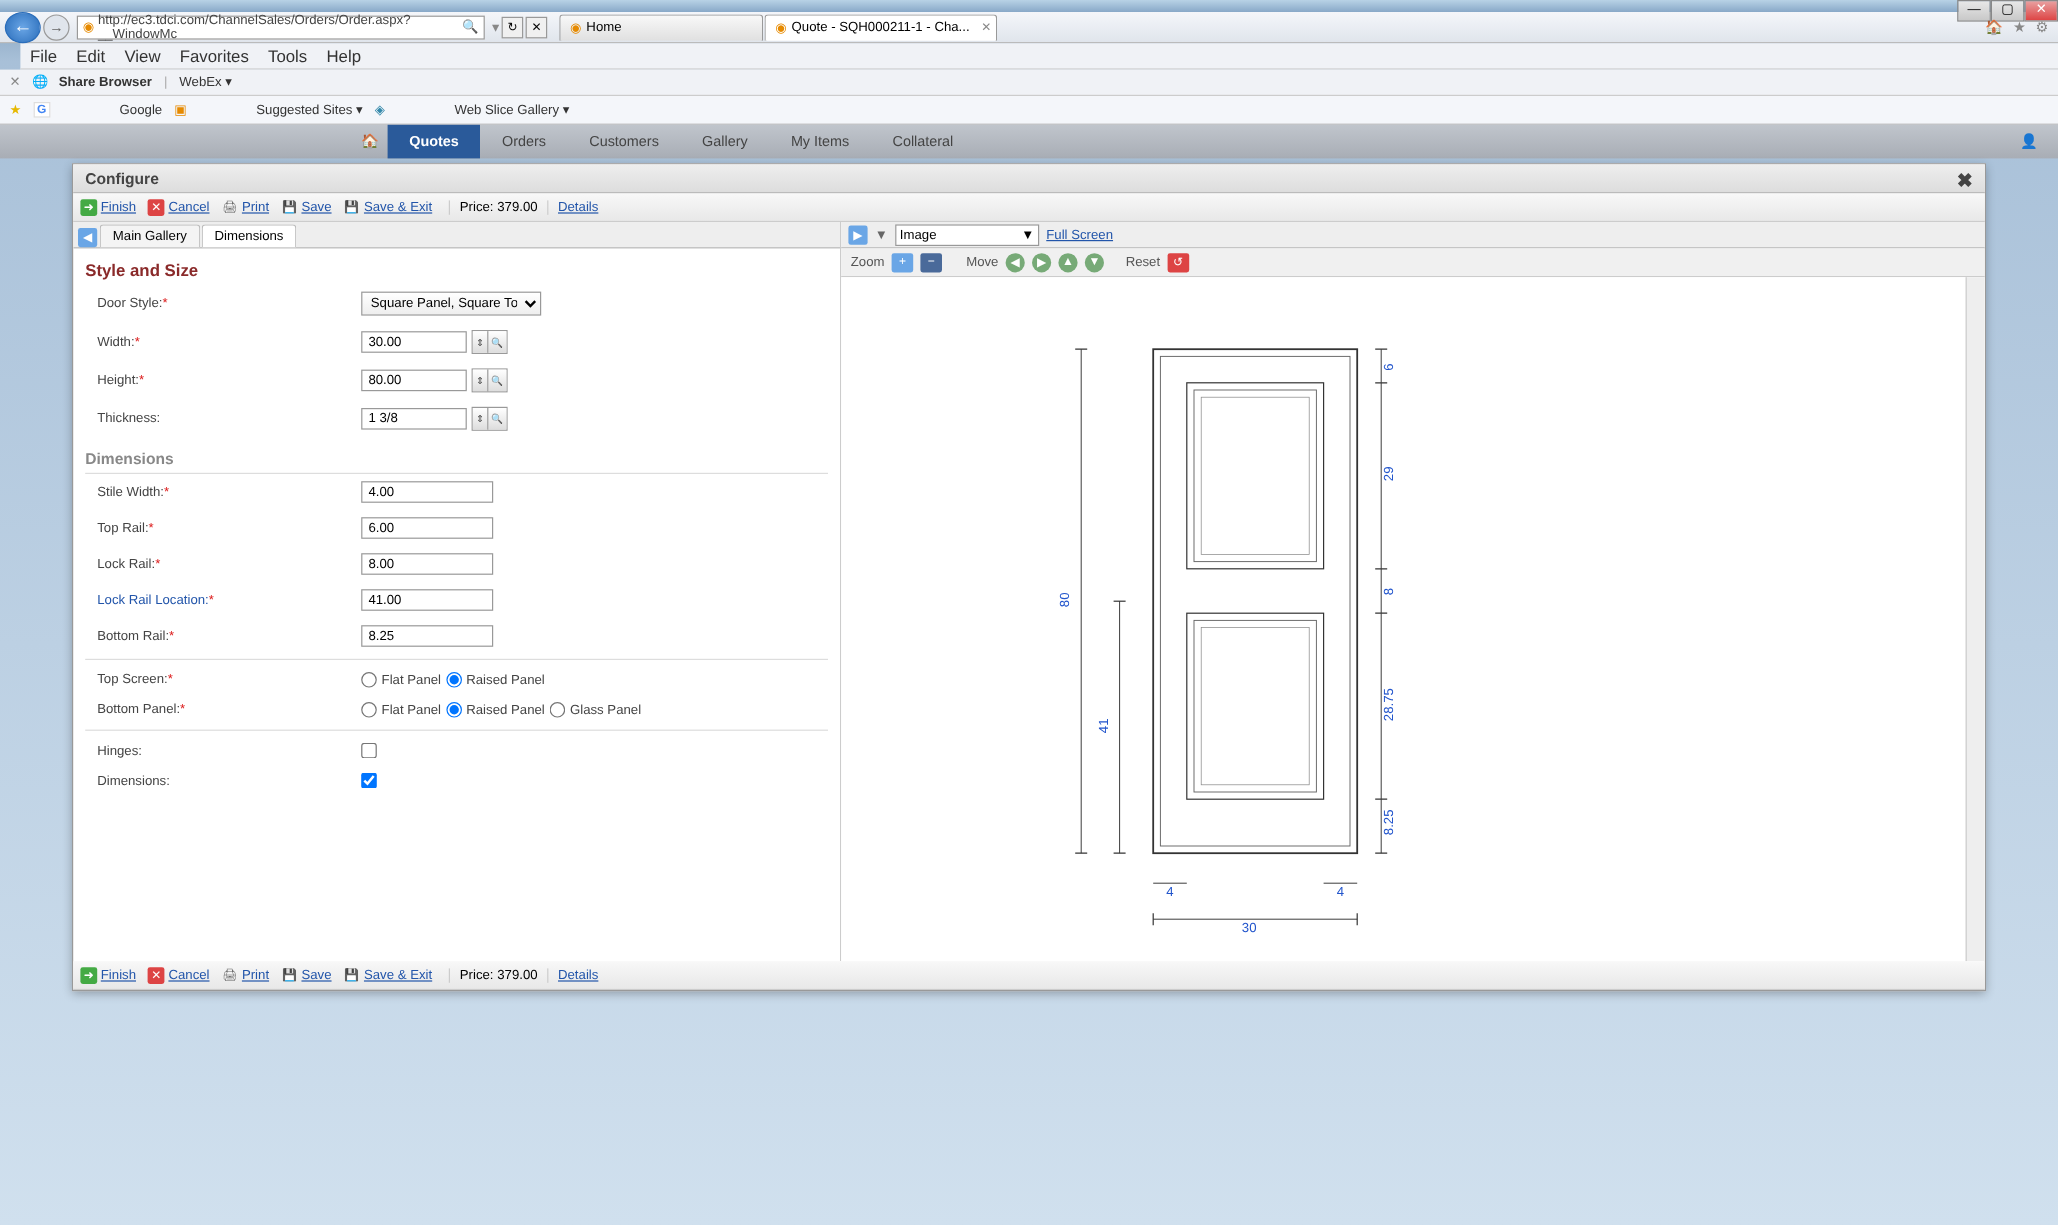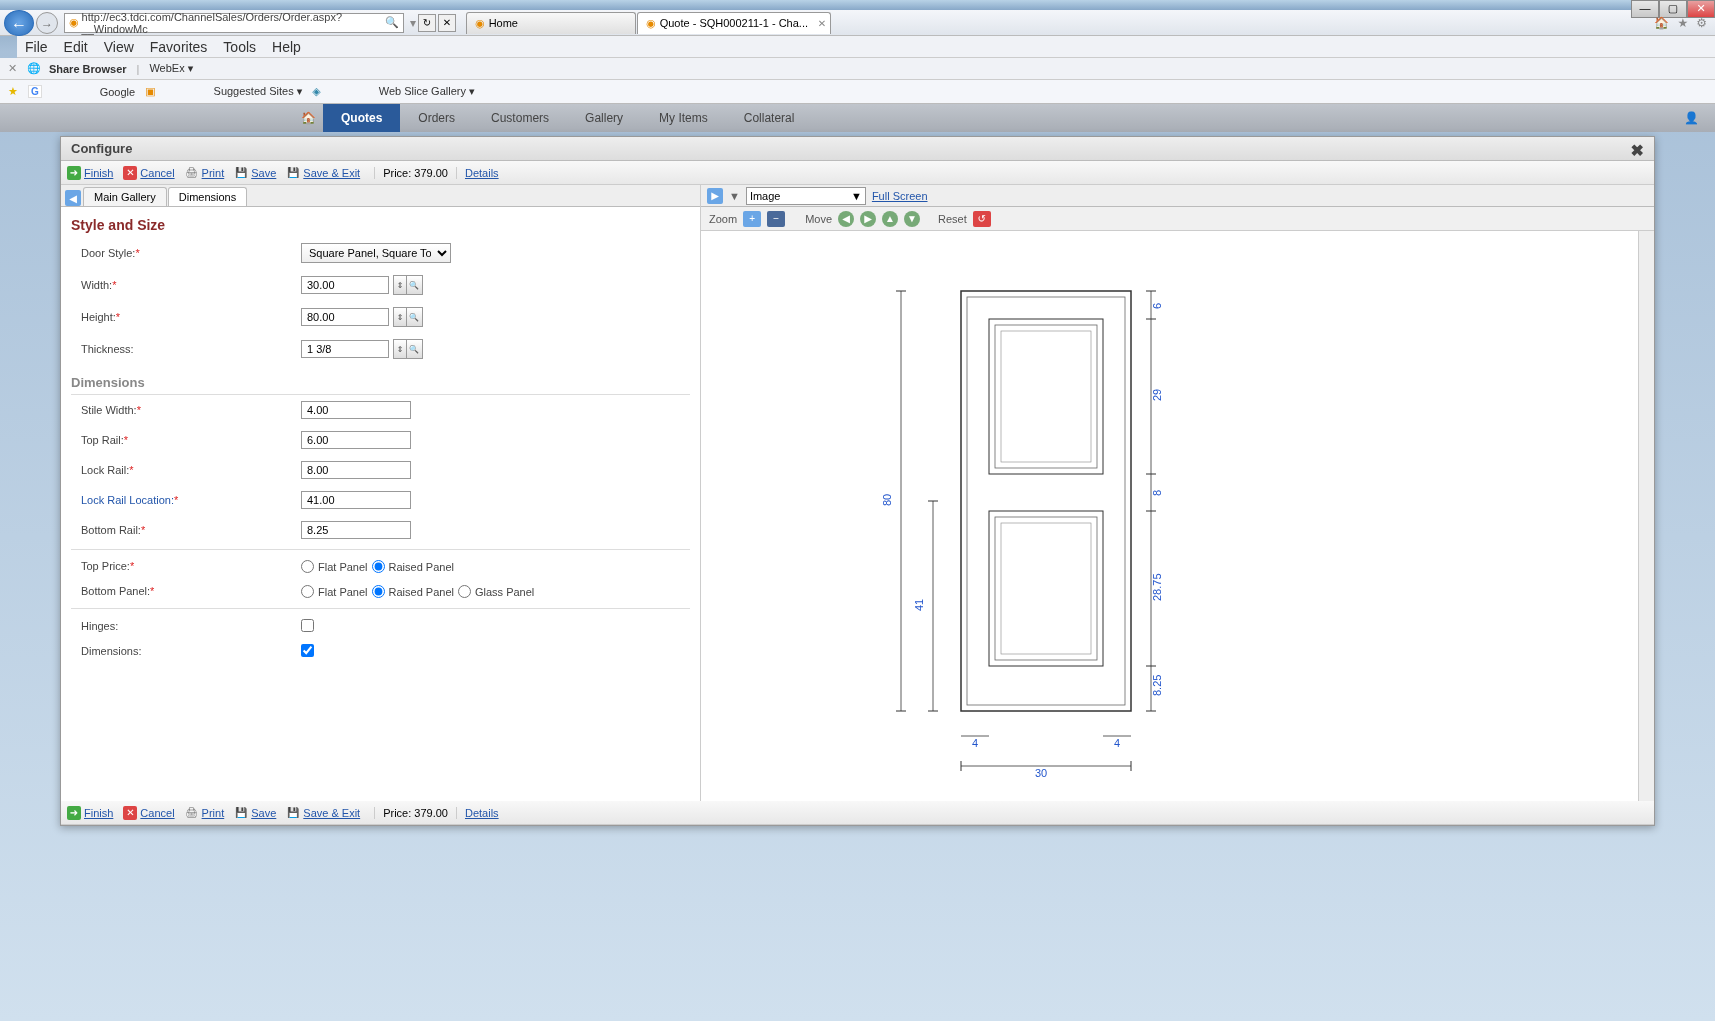--- a/index.html
+++ b/index.html
@@ -283,21 +283,21 @@
           <input type="text" class="wide" value="41.00" style="">
         </div>
         <div class="field-row">
           <label><span>Bottom Rail:</span><span class="req">*</span></label>
           <input type="text" class="wide" value="8.25" style="">
         </div>
 
         <div class="top-divider"></div>
 
         <div class="field-row" style="align-items:flex-start">
-          <label><span>Top Price:</span><span class="req">*</span></label>
+          <label><span>Top Screen:</span><span class="req">*</span></label>
           <div class="radio-group">
             <label>
                 <input type="radio" name="tp" style="">
                 <span>Flat Panel</span>
               </label>
             <label>
                 <input type="radio" name="tp" checked="" style="">
                 <span>Raised Panel</span>
               </label>
           </div>

